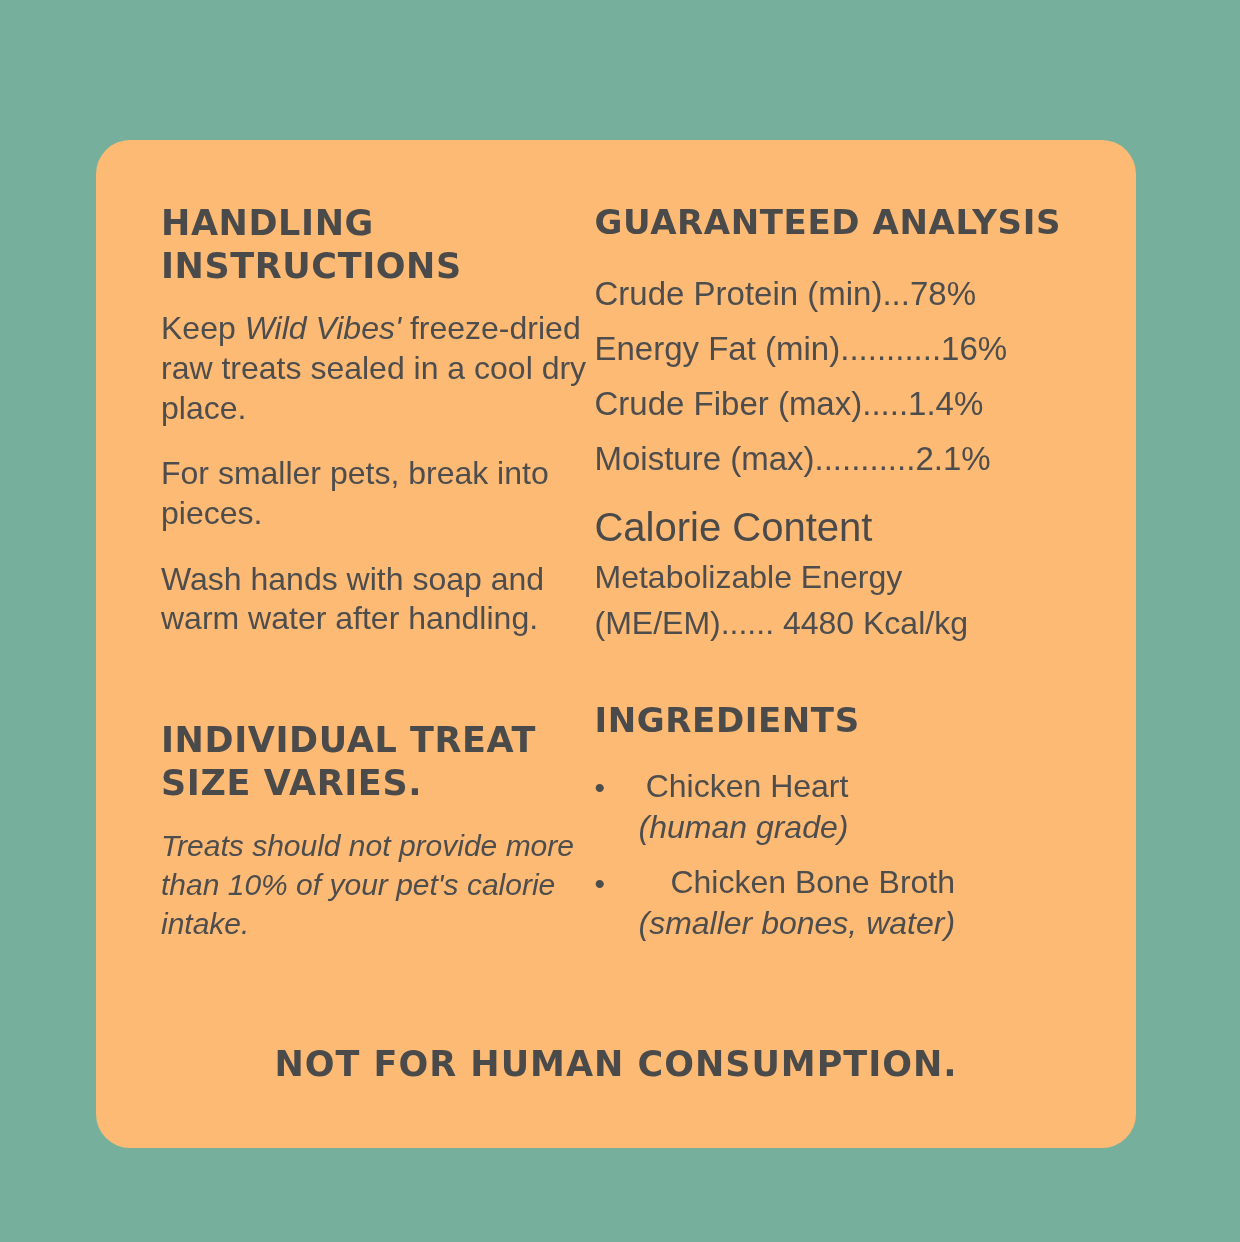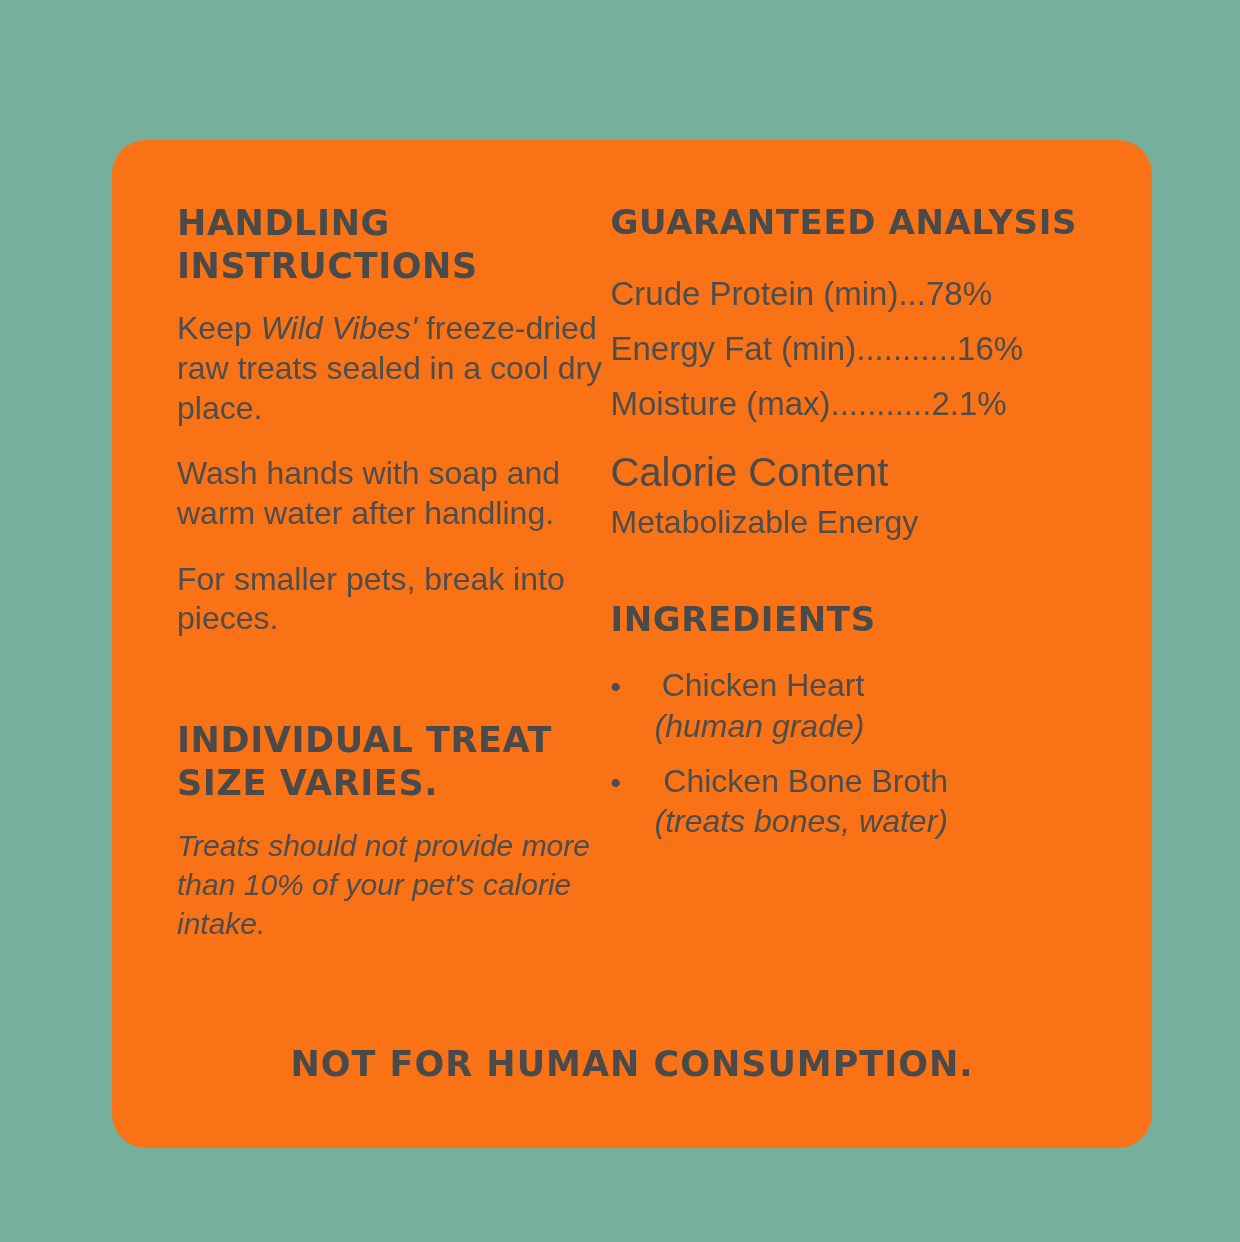--- a/index.html
+++ b/index.html
@@ -8,25 +8,25 @@
   }
   body {
     width: 1240px;
     height: 1242px;
     background: #76b09d;
     font-family: "Liberation Sans", sans-serif;
     overflow: hidden;
   }
   .label-card {
     position: absolute;
-    left: 112px;
+    left: 96px;
     top: 140px;
     width: 1040px;
     height: 1008px;
-    background: #f97316;
+    background: #fdba74;
     border-radius: 34px;
     box-sizing: border-box;
     padding: 62px 62px 0 62px;
   }
   .columns {
     display: flex;
     flex-direction: row;
     align-items: flex-start;
   }
   .col-left {
@@ -138,66 +138,70 @@
 <div class="label-card">
 
   <div class="columns">
 
     <div class="col-left">
 
       <h2 class="heading">HANDLING INSTRUCTIONS</h2>
 
       <p class="body-text"><span>Keep </span><em>Wild Vibes'</em><span> freeze-dried raw treats sealed in a cool dry place.</span></p>
 
+      <p class="body-text">For smaller pets, break into pieces.</p>
+
       <p class="body-text">Wash hands with soap and warm water after handling.</p>
 
-      <p class="body-text">For smaller pets, break into pieces.</p>
-
       <div class="section-gap"></div>
 
       <h2 class="heading">INDIVIDUAL TREAT SIZE VARIES.</h2>
 
       <p class="italic-note">Treats should not provide more than 10% of your pet's calorie intake.</p>
 
     </div>
 
     <div class="col-right">
 
       <h2 class="heading right">GUARANTEED ANALYSIS</h2>
 
       <div class="ga-line">
         <span>Crude Protein (min)</span><span>...</span><span>78%</span>
       </div>
       <div class="ga-line">
         <span>Energy Fat (min)</span><span>...........</span><span>16%</span>
+      </div>
+      <div class="ga-line">
+        <span>Crude Fiber (max)</span><span>.....</span><span>1.4%</span>
       </div>
       <div class="ga-line">
         <span>Moisture (max)</span><span>...........</span><span>2.1%</span>
       </div>
 
       <div class="subhead">Calorie Content</div>
       <div class="calorie-line">Metabolizable Energy</div>
+      <div class="calorie-line">(ME/EM)...... 4480 Kcal/kg</div>
 
       <div class="section-gap"></div>
 
       <h2 class="heading right">INGREDIENTS</h2>
 
       <ul class="ingredient-list">
         <li class="ingredient-item">
           <span class="bullet">•</span>
           <span class="ingredient-text">
             <span>Chicken Heart</span>
             <span class="ingredient-sub">(human grade)</span>
           </span>
         </li>
         <li class="ingredient-item">
           <span class="bullet">•</span>
           <span class="ingredient-text">
             <span>Chicken Bone Broth</span>
-            <span class="ingredient-sub">(treats bones, water)</span>
+            <span class="ingredient-sub">(smaller bones, water)</span>
           </span>
         </li>
       </ul>
 
     </div>
 
   </div>
 
   <div class="footer">NOT FOR HUMAN CONSUMPTION.</div>
 

